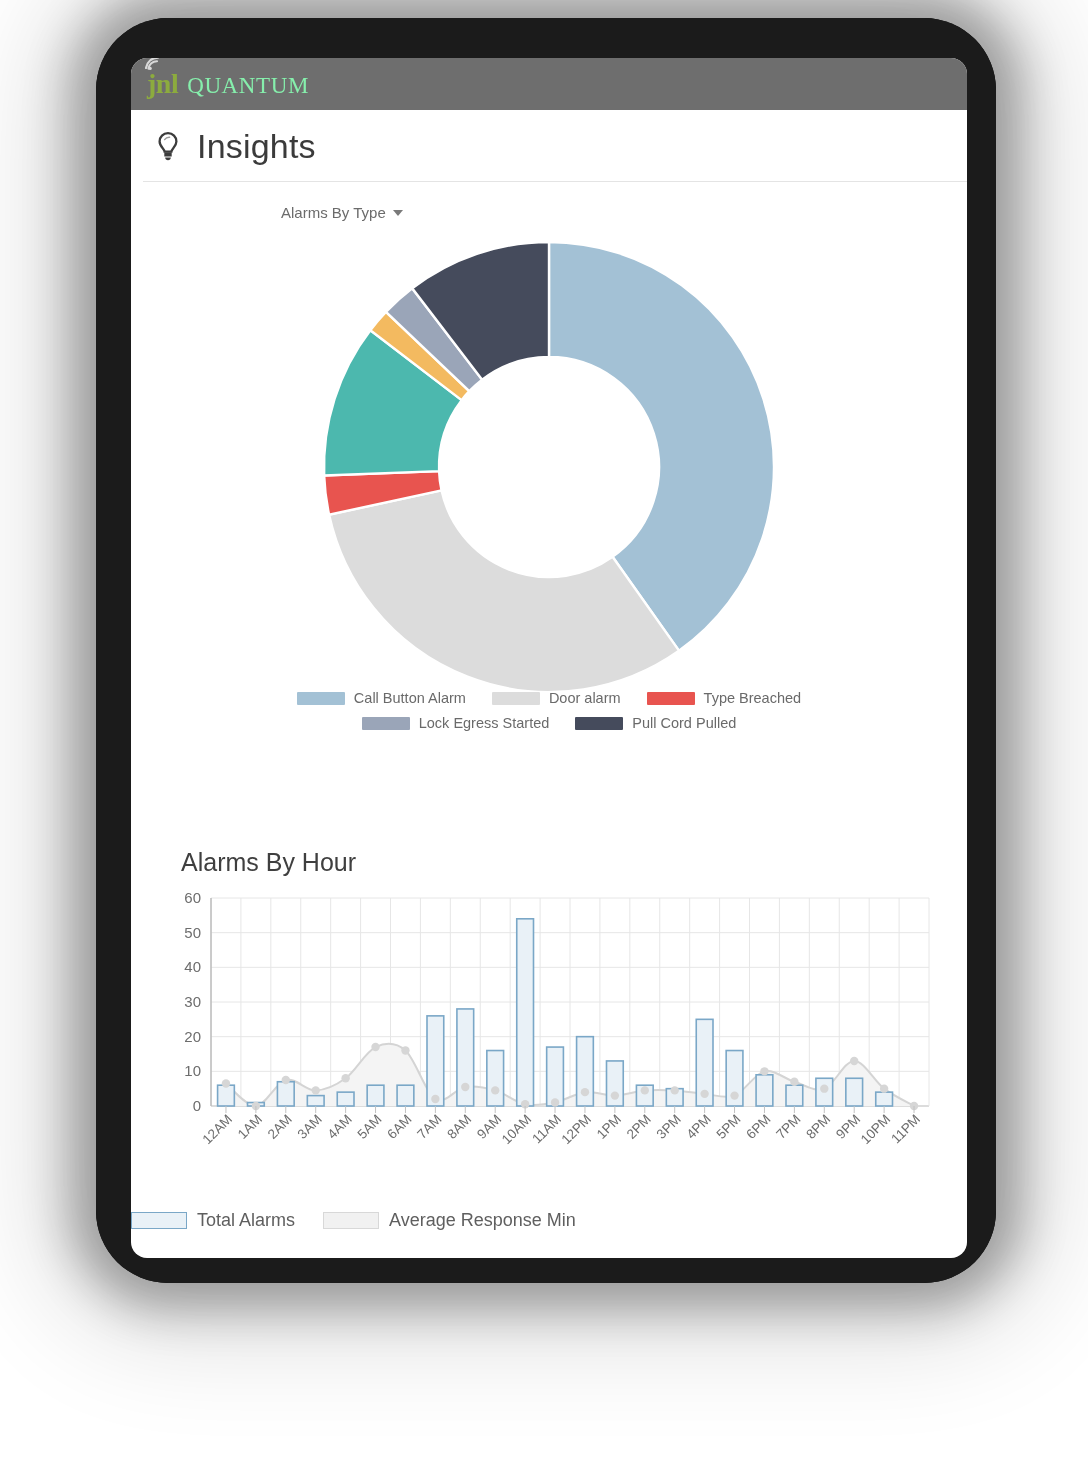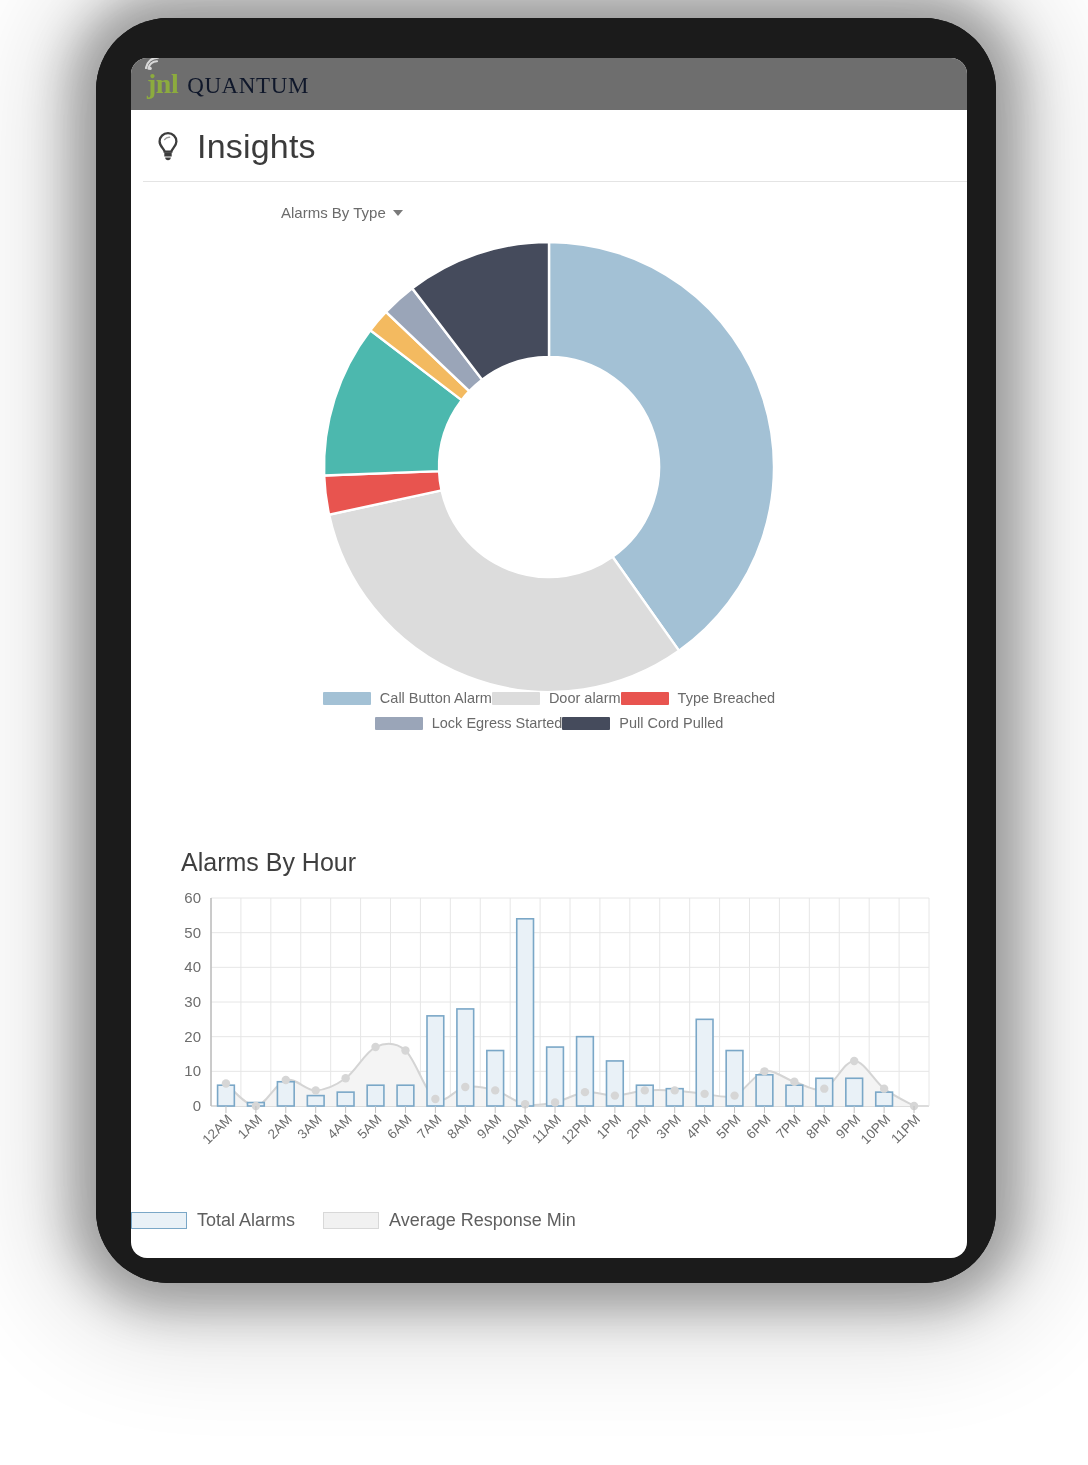--- a/index.html
+++ b/index.html
@@ -33,21 +33,21 @@
   }
   .logo{ position:relative; display:flex; align-items:baseline; }
   .logo-wifi{
     position:absolute; left:0px; top:-13px; width:18px; height:14px;
   }
   .logo-jnl{
     font-family:"Liberation Serif", serif; font-weight:bold; font-size:28px;
     color:#8cab3e; letter-spacing:-0.5px; line-height:1; padding-left:2px;
   }
   .logo-quantum{
-    font-family:"Liberation Serif", serif; font-size:23px; color:#0f172a;
+    font-family:"Liberation Serif", serif; font-size:23px; color:#86efac;
     letter-spacing:0.6px; margin-left:9px; line-height:1;
   }
 
   
   .page-head{
     position:absolute; left:0; top:52px; width:888px; height:72px;
     display:flex; align-items:center; padding-left:24px;
   }
   .bulb-icon{ width:26px; height:30px; margin-right:16px; }
   .page-title{
@@ -67,21 +67,21 @@
   }
   .caret{ width:0;height:0;border-left:5px solid transparent;border-right:5px solid transparent;border-top:6px solid #7a7a7a; }
   .donut-wrap{ position:absolute; left:183px; top:50px; width:470px; height:470px; }
   .donut-wrap svg{ display:block; }
 
   
   .donut-legend{
     position:absolute; left:0; top:508px; width:836px;
     display:flex; flex-direction:column; align-items:center; gap:9px;
   }
-  .legend-row{ display:flex; align-items:center; justify-content:center; }
+  .legend-row{ display:flex; align-items:center; justify-content:center; gap:26px; }
   .legend-item{ display:flex; align-items:center; gap:9px; }
   .legend-swatch{ width:48px; height:13px; border-radius:1px; }
   .legend-label{ font-size:14.5px; color:#6a6a6a; white-space:nowrap; }
 
   
   .bar-section{ position:absolute; left:0; top:790px; width:957px; height:410px; }
   .bar-title{
     position:absolute; left:50px; top:0px;
     font-size:25px; color:#3f3f3f; font-weight:400;
   }

